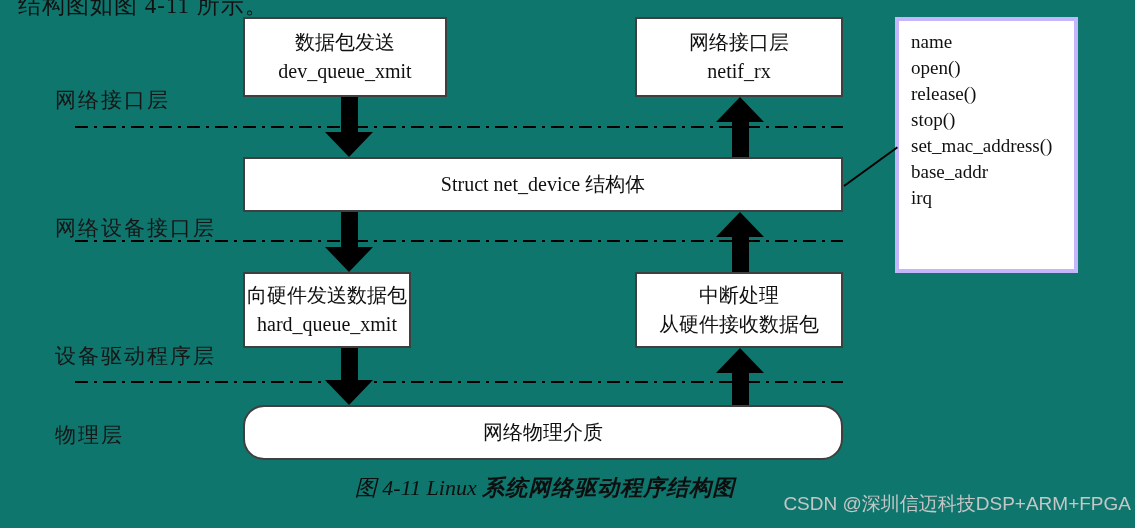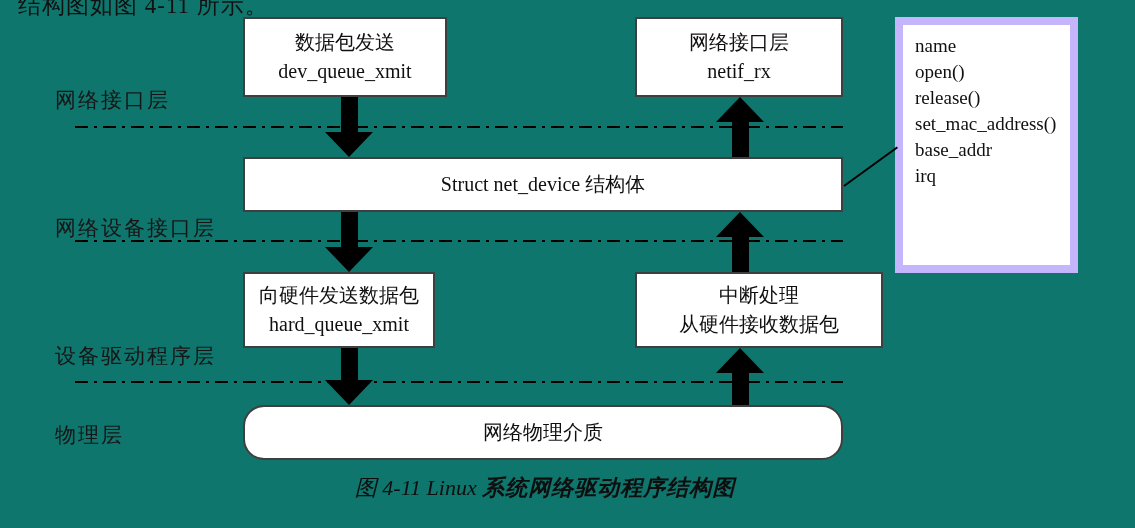--- a/index.html
+++ b/index.html
@@ -11,21 +11,21 @@
   .layer-label{position:absolute; left:55px; width:195px; font-size:21px; color:#161616; letter-spacing:2px; white-space:nowrap;}
 
   .dashline{position:absolute; left:75px; width:768px; height:2px;
     background-image:repeating-linear-gradient(90deg,#000 0 13px,transparent 13px 19px,#000 19px 22px,transparent 22px 28px);}
 
   .dbox{position:absolute; background:#fff; border:2px solid #3f3f3f; box-sizing:border-box;
     display:flex; flex-direction:column; align-items:center; justify-content:center;
     font-size:20px; color:#101010; text-align:center; line-height:1.45;}
 
   .attr-panel{position:absolute; left:895px; top:17px; width:183px; height:256px;
-    background:#fff; border:8px solid #c4b5fd; box-sizing:border-box;
+    background:#fff; border:4px solid #c4b5fd; box-sizing:border-box;
     padding:8px 0 4px 12px; font-size:19px; color:#101010;}
   .attr-panel .item{line-height:26px; white-space:nowrap;}
 
   .arrow{position:absolute; width:48px; display:flex; flex-direction:column; align-items:center;}
   .arrow .shaft{flex:1; width:17px; background:#000;}
   .head-down{width:0;height:0;border-left:24px solid transparent;border-right:24px solid transparent;border-top:25px solid #000;}
   .head-up{width:0;height:0;border-left:24px solid transparent;border-right:24px solid transparent;border-bottom:25px solid #000;}
 
   .connector{position:absolute; left:844px; top:185px; width:66px; height:2px; background:#000;
     transform:rotate(-36deg); transform-origin:left center;}
@@ -59,38 +59,39 @@
 
   <div class="dbox" style="left:635px; top:17px; width:208px; height:80px;">
     <div>网络接口层</div>
     <div>netif_rx</div>
   </div>
 
   <div class="dbox" style="left:243px; top:157px; width:600px; height:55px;">
     <div>Struct net_device 结构体</div>
   </div>
 
-  <div class="dbox" style="left:243px; top:272px; width:192px; height:76px;">
+  <div class="dbox" style="left:243px; top:272px; width:168px; height:76px;">
     <div>向硬件发送数据包</div>
     <div>hard_queue_xmit</div>
   </div>
 
-  <div class="dbox" style="left:635px; top:272px; width:248px; height:76px;">
+  <div class="dbox" style="left:635px; top:272px; width:208px; height:76px;">
     <div>中断处理</div>
     <div>从硬件接收数据包</div>
   </div>
 
   <div class="dbox" style="left:243px; top:405px; width:600px; height:55px;border-radius:21px;">
     <div>网络物理介质</div>
   </div>
 
   <div class="attr-panel">
     <div class="item">name</div>
     <div class="item">open()</div>
     <div class="item">release()</div>
+    <div class="item">stop()</div>
     <div class="item">set_mac_address()</div>
     <div class="item">base_addr</div>
     <div class="item">irq</div>
   </div>
 
   <div class="connector"></div>
 
   <div class="arrow" style="left:325px; top:97px; height:60px;">
     <div class="shaft"></div>
       <div class="head-down"></div>
@@ -113,14 +114,15 @@
   </div>
   <div class="arrow" style="left:716px; top:348px; height:57px;">
     <div class="head-up"></div>
       <div class="shaft"></div>
   </div>
 
   <div class="caption">
     <span class="prefix">图 4-11 Linux </span><span class="suffix">系统网络驱动程序结构图</span>
   </div>
 
+  <div class="watermark">CSDN @深圳信迈科技DSP+ARM+FPGA</div>
 
 </div>
 
 </body></html>

